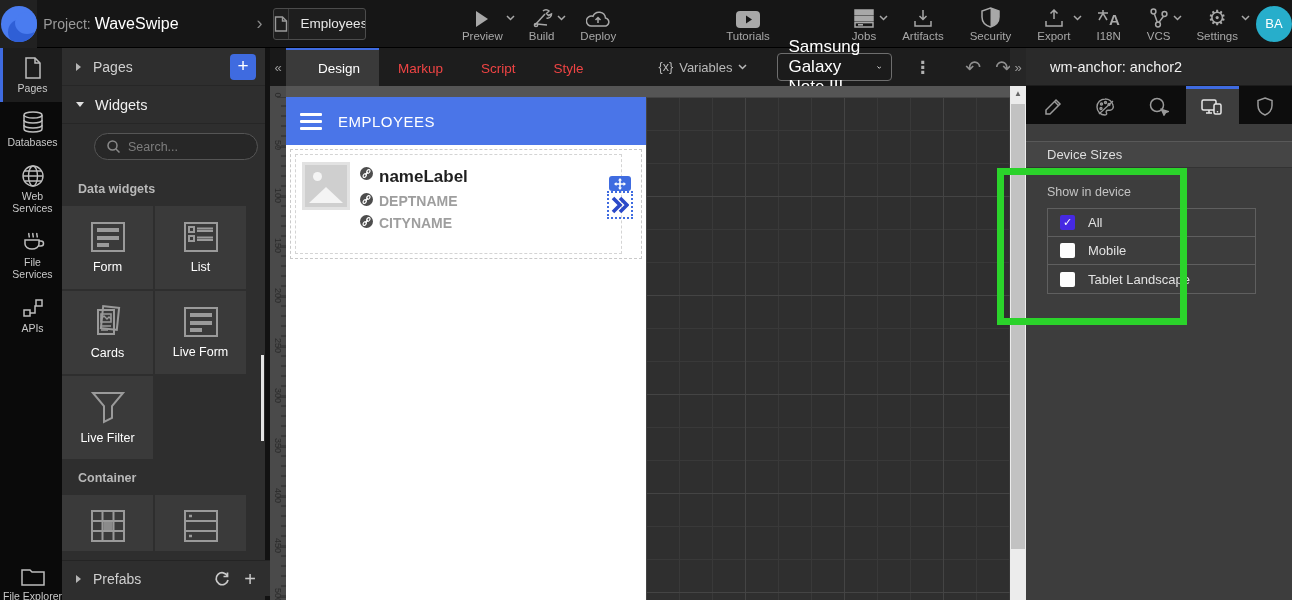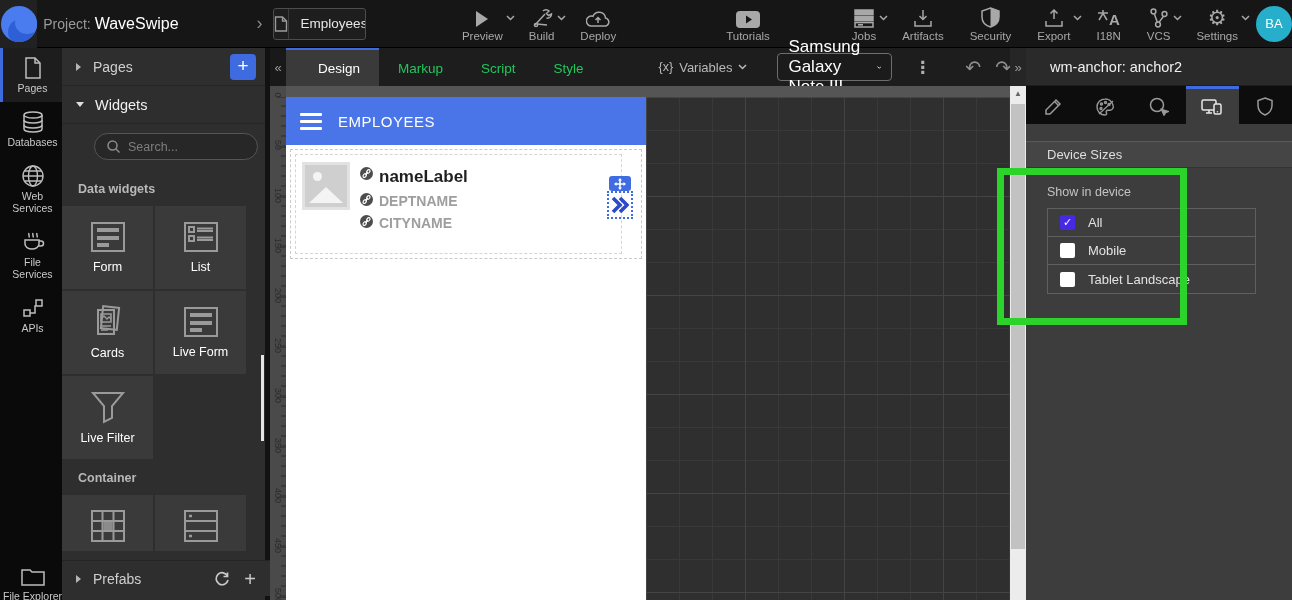--- a/index.html
+++ b/index.html
@@ -80,21 +80,21 @@
   .ruler { position:absolute; left:0; top:38px; width:16px; height:514px; background:#4a4a4a; overflow:hidden; }
   .ruler .ticks { position:absolute; right:0; top:11px; width:5px; height:100%;
     background:repeating-linear-gradient(to bottom, transparent 0 8px, #3a3a3a 8px 10px); }
   .ruler .ticks-major { position:absolute; right:0; top:11px; width:9px; height:100%;
     background:repeating-linear-gradient(to bottom, #383838 0 1px, transparent 1px 50px); }
   .ruler span { position:absolute; left:1px; color:#2b2b2b; font-size:9px; transform:rotate(90deg); transform-origin:center; width:14px; text-align:center; }
 
   
   .toolbar { position:absolute; left:286px; top:48px; width:724px; height:38px; background:#1d1d1d;
     display:flex; align-items:stretch; }
-  .tab { padding:0 19px; display:flex; align-items:center; color:#22c55e; font-size:13.5px;
+  .tab { padding:0 19px; display:flex; align-items:center; color:#ef4444; font-size:13.5px;
     border-top:2px solid transparent; cursor:pointer; }
   .tab.active { background:#3a3a3a; color:#ffffff; border-top-color:#3f6be0;padding-left:32px; }
   .vars { display:flex; align-items:center; gap:6px; color:#b9b9b9; font-size:13px; margin-left:56px; cursor:pointer; }
   .vars .vx { font-size:12.5px; }
   .dev-select { display:flex; align-items:center; gap:10px; margin-left:30px; align-self:center;
     height:28px; border:1px solid #6e6e6e; border-radius:4px; background:#1b1b1b; color:#fff;
     font-size:17px; padding:0 10px; cursor:pointer; }
   .kebab { color:#b0b0b0; font-size:17px; letter-spacing:0; margin-left:22px; align-self:center; cursor:pointer; font-weight:bold; }
   .tb-div { width:1px; background:#3c3c3c; margin:6px 0 6px 18px; }
   .hist { display:flex; align-items:center; gap:14px; margin-left:16px; color:#8f8f8f; }

